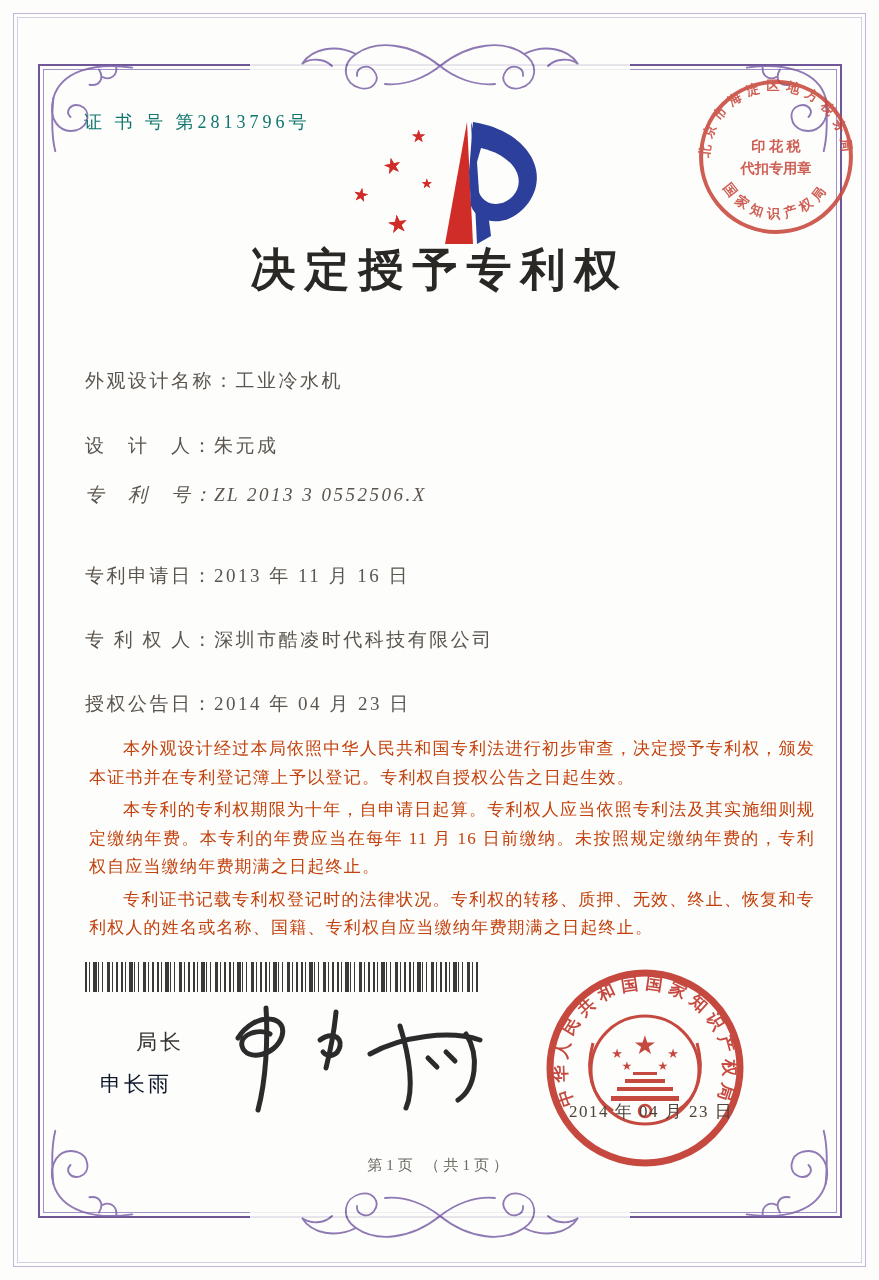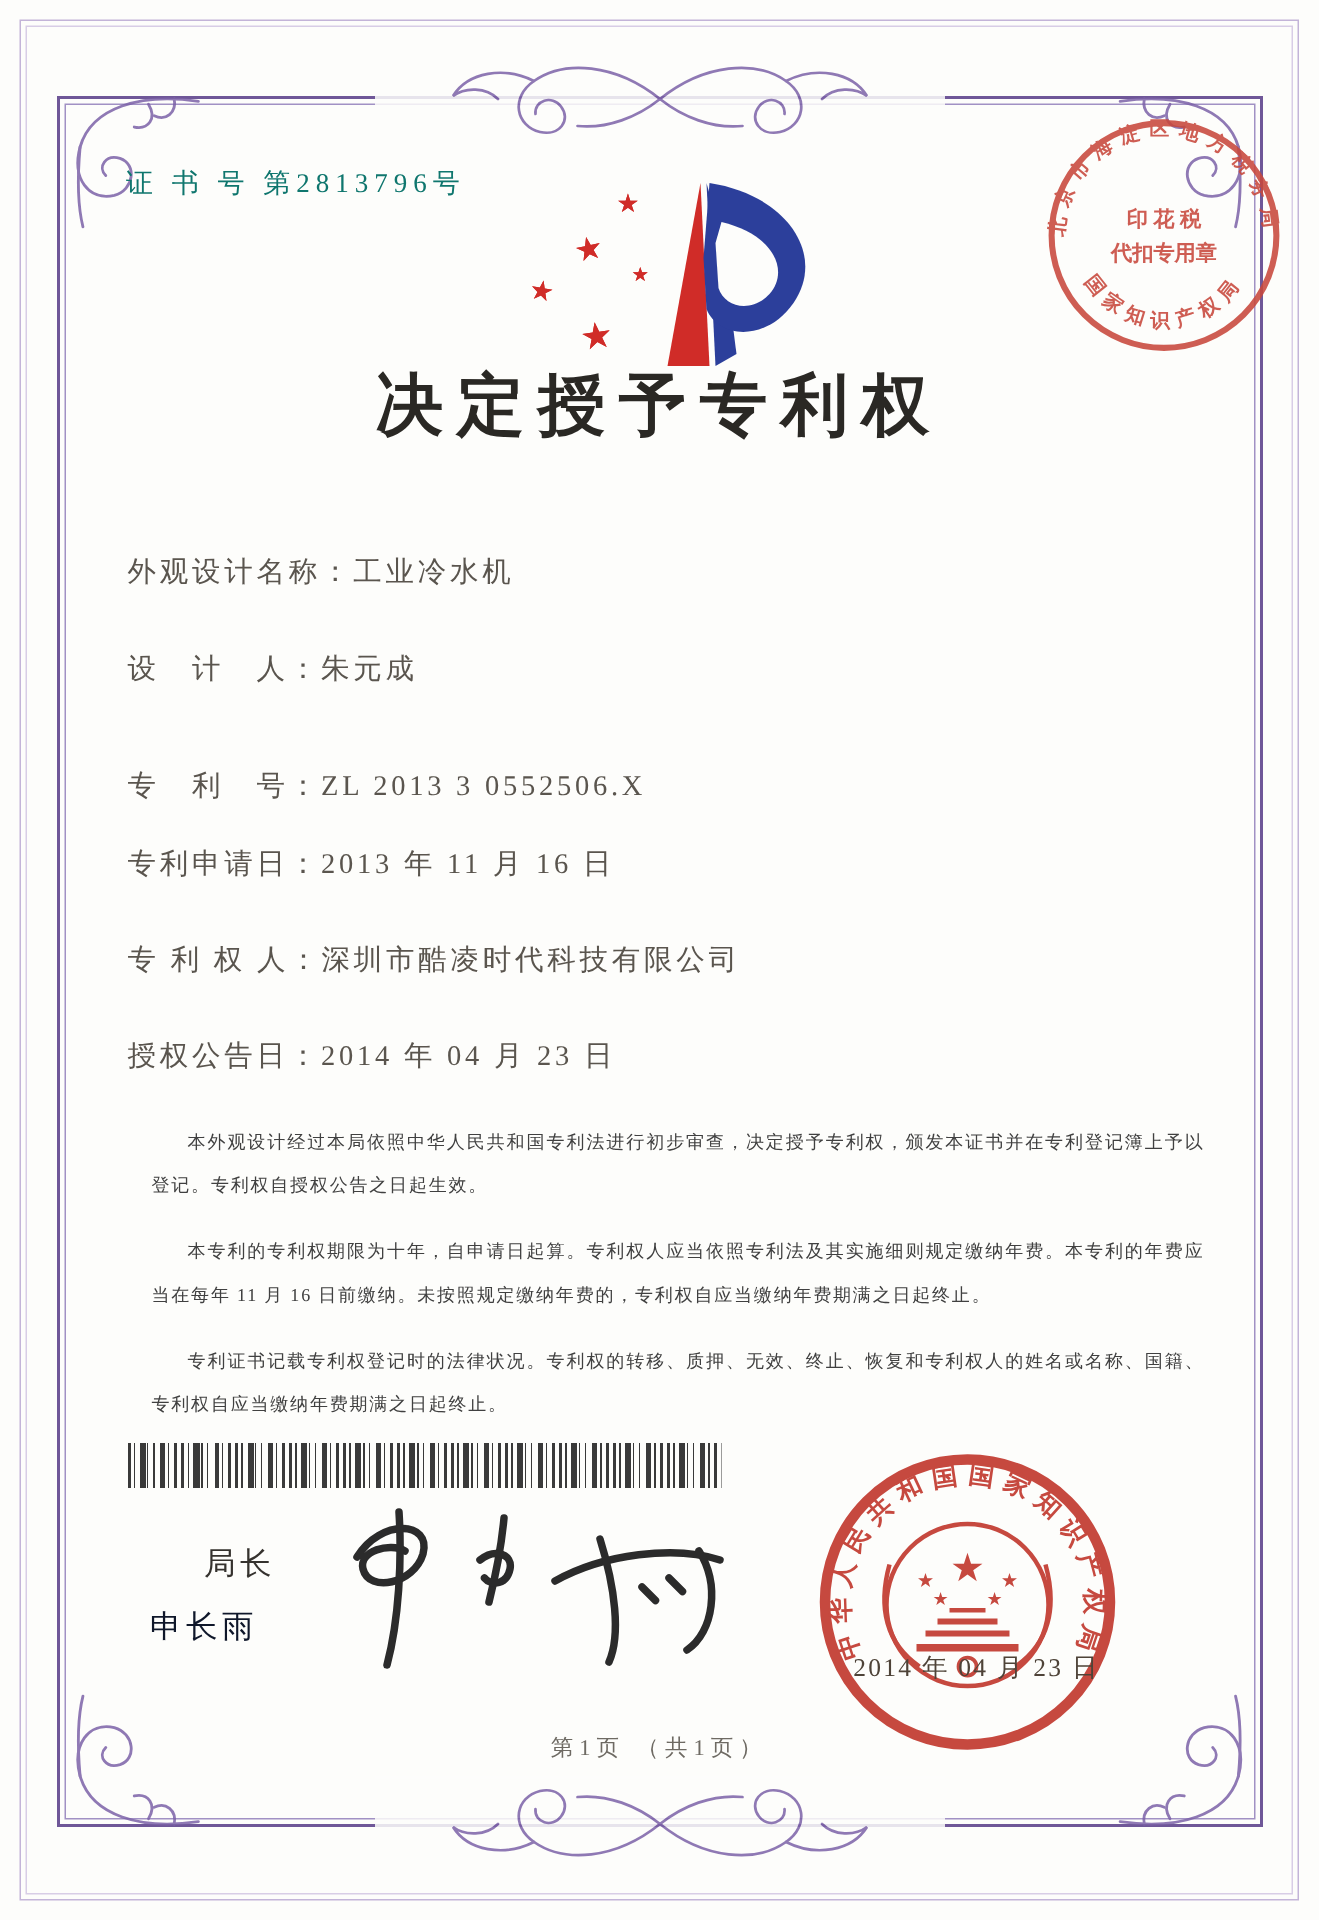--- a/index.html
+++ b/index.html
@@ -29,26 +29,26 @@
   
   .cert-no{position:absolute;left:84px;top:110px;font-size:18px;letter-spacing:4px;color:#0f766e;}
   .tax-stamp{position:absolute;left:695px;top:76px;width:162px;height:162px;opacity:.88;}
   .logo{position:absolute;left:325px;top:118px;width:230px;height:132px;}
   .logo .star{position:absolute;color:#d02c28;text-shadow:0 0 0 #d02c28;font-family:"DejaVu Sans",sans-serif;}
   .title{position:absolute;left:0;right:0;top:240px;text-align:center;
          font-size:45px;font-weight:700;letter-spacing:9px;color:#2a2824;}
 
   
   .field{position:absolute;left:85px;font-size:19px;letter-spacing:2.5px;color:#5a554e;white-space:nowrap;}
-  .f0{top:368px;} .f1{top:433px;} .f2{top:511px;} .f3{top:563px;} .f4{top:627px;} .f5{top:691px;}
+  .f0{top:368px;} .f1{top:433px;} .f2{top:482px;font-style:italic;} .f3{top:563px;} .f4{top:627px;} .f5{top:691px;}
 
   
   .body-text{position:absolute;left:85px;width:734px;top:731px;}
-  .body-text p{margin:16px;font-size:12px;line-height:28.5px;letter-spacing:1.2px;
-               text-indent:2em;text-align:justify;color:#404040;}
+  .body-text p{margin:4px;font-size:17px;line-height:28.5px;letter-spacing:1.2px;
+               text-indent:2em;text-align:justify;color:#c2410c;}
 
   
   .barcode{position:absolute;left:85px;top:962px;width:396px;height:30px;opacity:.88;
     background:repeating-linear-gradient(90deg,
       #1f1f1f 0 2px, transparent 2px 4px,
       #1f1f1f 4px 5px, transparent 5px 8px,
       #1f1f1f 8px 12px, transparent 12px 13px,
       #1f1f1f 13px 14px, transparent 14px 17px,
       #1f1f1f 17px 18px, transparent 18px 22px,
       #1f1f1f 22px 25px, transparent 25px 27px,

